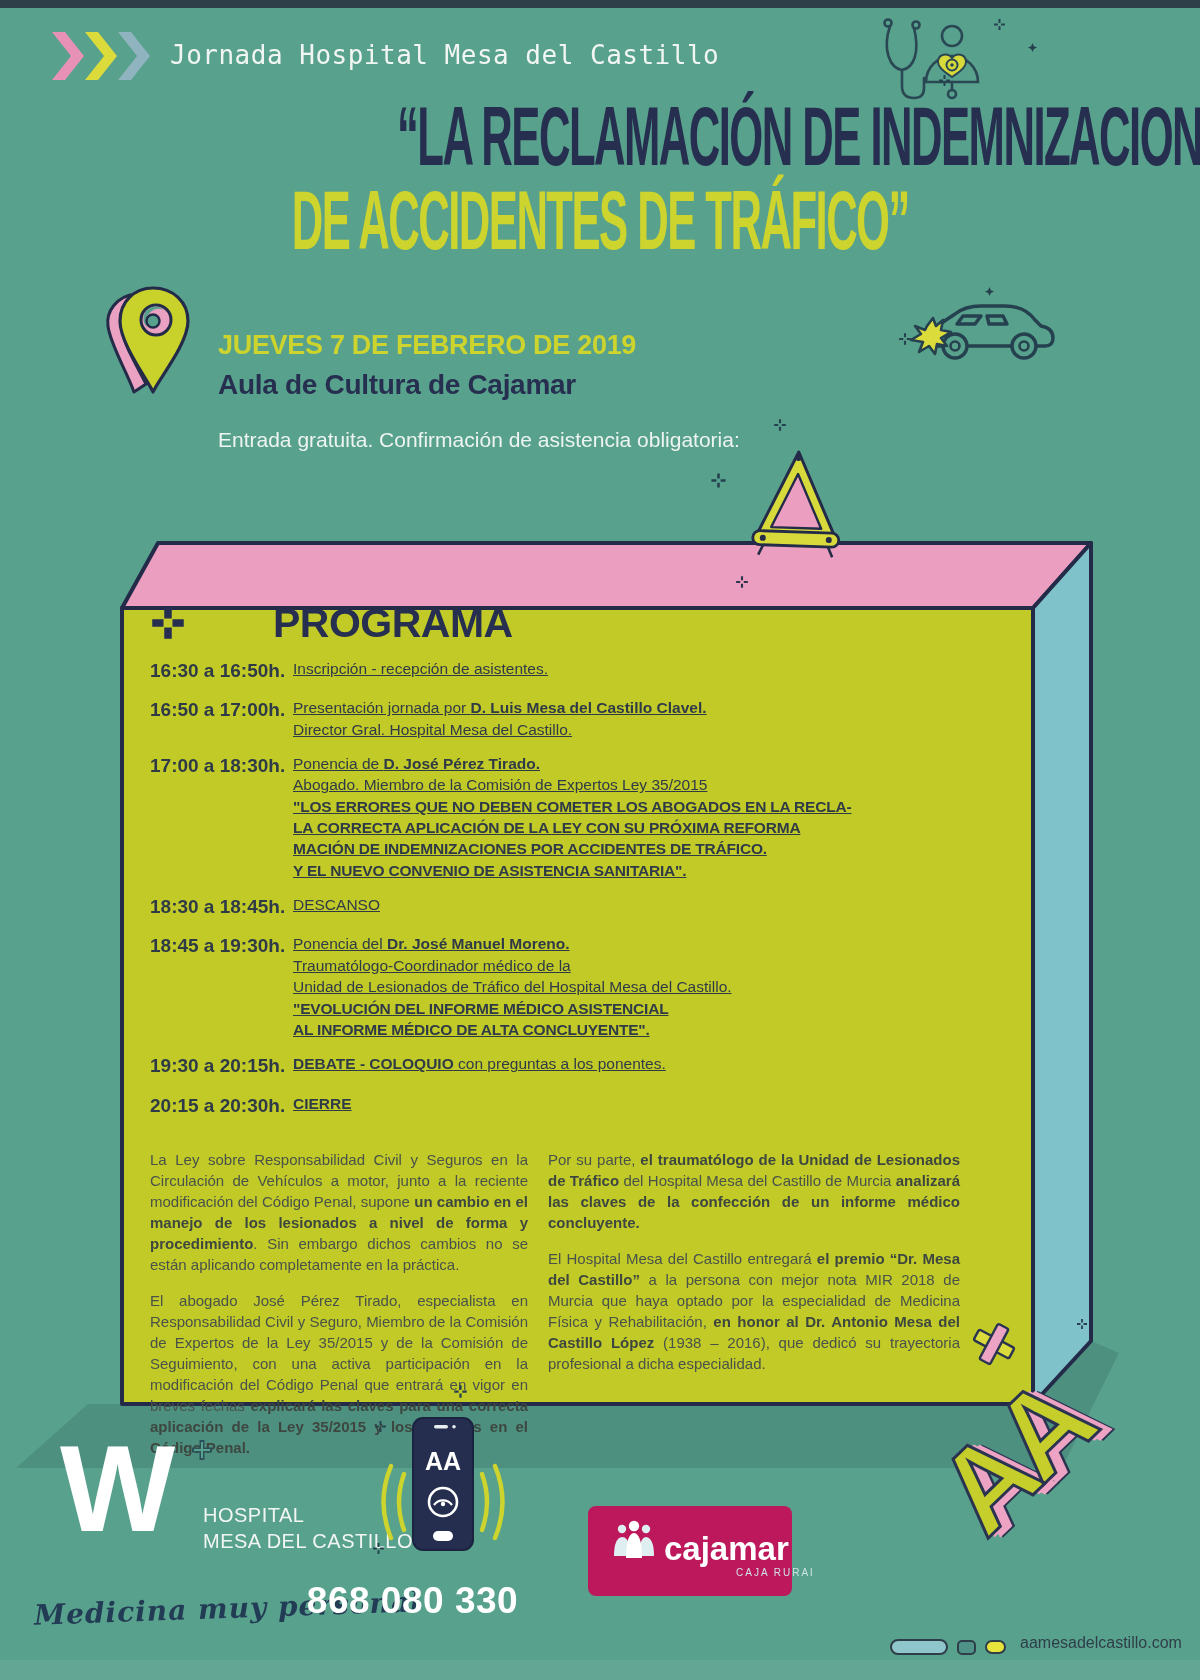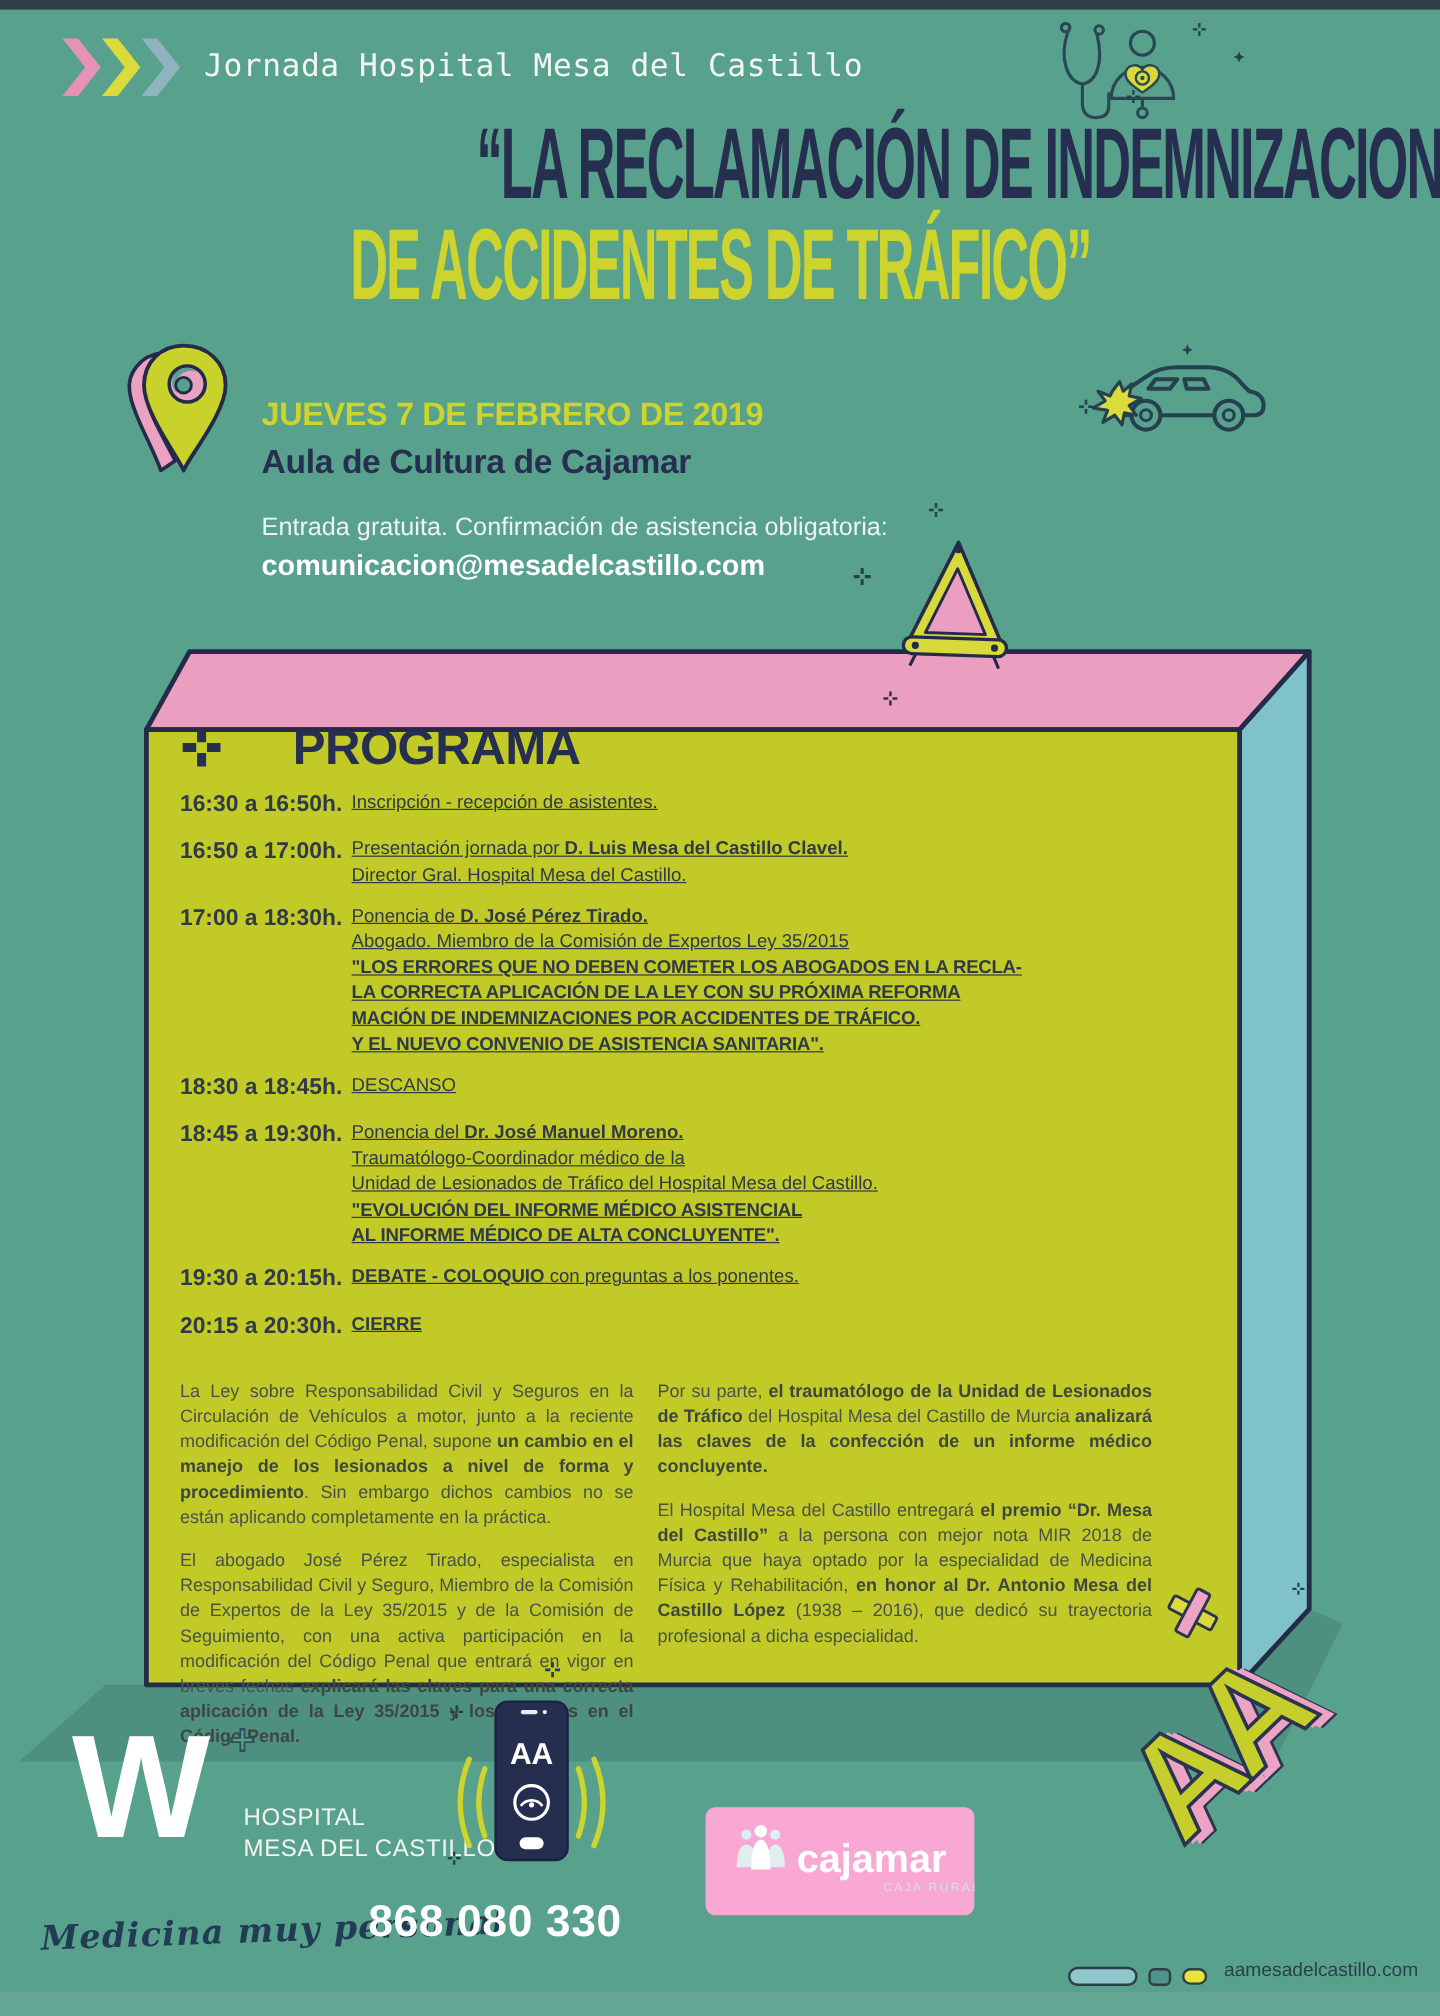--- a/index.html
+++ b/index.html
@@ -38,21 +38,21 @@
   .event-info .address{font-size:21px;margin-top:6px;}
   .event-info .entry{font-size:21px;margin-top:27px;color:#eef4f0;}
   .event-info .email{font-size:24px;font-weight:bold;margin-top:6px;color:#ffffff;cursor:pointer;}
   .car{position:absolute;left:903px;top:288px;}
 
   
   .box{position:absolute;left:0;top:0;}
   .triangle{position:absolute;left:748px;top:448px;transform:rotate(2deg);}
 
   .box-content{position:absolute;left:150px;top:598px;width:812px;color:#2f3a47;}
-  .prog-head{display:flex;align-items:center;gap:58px;height:50px;text-align:right;}
+  .prog-head{display:flex;align-items:center;gap:87px;height:50px;text-align:right;}
   .prog-head h2{margin:0;font-size:41px;font-weight:bold;color:var(--navy,#262f4f);letter-spacing:-.5px;}
   #program-rows{margin-top:10px;}
   .prog-row{display:flex;margin-bottom:13px;}
   .prog-time{width:143px;flex:none;font-weight:bold;font-size:19px;line-height:1.38;}
   .prog-desc{flex:1;font-size:15.5px;line-height:1.38;text-decoration:underline;}
   .prog-desc b{font-weight:bold;margin-top:28px;}
   .prog-line.uc{letter-spacing:-.2px;font-weight:bold;}
 
   .notes{display:flex;gap:20px;margin-top:30px;color:#49524a;}
   .notes .col{width:378px;font-size:15px;line-height:1.4;text-align:justify;}
@@ -65,21 +65,21 @@
   .wplus{position:absolute;left:190px;top:1438px;}
   .hosp-name{position:absolute;left:203px;top:1502px;color:#f2f6f3;font-size:20px;line-height:1.3;letter-spacing:.5px;}
   .tagline{
     position:absolute;left:34px;top:1592px;color:#233c55;
     font-family:"DejaVu Serif", serif;font-style:italic;font-weight:bold;
     font-size:28px;transform:rotate(-2deg);letter-spacing:1px;
   }
   .phone-icon{position:absolute;left:368px;top:1412px;}
   .phone-number{position:absolute;left:290px;top:1580px;width:245px;text-align:center;
     color:#ffffff;font-weight:bold;font-size:37px;letter-spacing:.5px;}
-  .cajamar{position:absolute;left:588px;top:1506px;width:224px;height:90px;background:#f9a8d4;border-radius:8px;}
+  .cajamar{position:absolute;left:588px;top:1506px;width:204px;height:90px;background:#be185d;border-radius:8px;}
   .cajamar svg{position:absolute;left:0;top:0;}
   .aa3d{position:absolute;left:898px;top:1342px;width:230px;height:230px;
     display:flex;align-items:center;justify-content:center;transform:rotate(-44deg);}
   .aa3d span{
     font-weight:bold;font-size:118px;letter-spacing:-8px;color:#c6ce2b;
     -webkit-text-stroke:3px #2a3350;
     text-shadow:5px 4px 0 #eda3c3, 9px 8px 0 #eda3c3, 11px 10px 0 #2a3350;
   }
   .pinkx{position:absolute;left:966px;top:1316px;}
   .pills{position:absolute;left:890px;top:1639px;display:flex;align-items:center;gap:9px;}
@@ -143,21 +143,20 @@
     <path d="M55 8 C75 8 90 22 90 41 C90 64 60 100 55 112 C50 100 22 64 22 41 C22 22 36 8 55 8 Z" fill="#c9d22b" stroke="#232b49" stroke-width="3.2" stroke-linejoin="round"></path>
     <circle cx="58" cy="40" r="15" fill="#eba1c1" stroke="#232b49" stroke-width="3"></circle>
     <path d="M49 47 A13 13 0 0 1 66 30 A12 12 0 0 0 49 47 Z" fill="#58a18d"></path>
     <circle cx="55" cy="41" r="6.5" fill="#58a18d" stroke="#232b49" stroke-width="2.4"></circle>
   </svg>
 
   <div class="event-info">
     <div class="date">JUEVES 7 DE FEBRERO DE 2019</div>
     <div class="venue">Aula de Cultura de Cajamar</div>
     <div class="entry">Entrada gratuita. Confirmación de asistencia obligatoria:</div>
-    <div class="email">comunicacion@mesadelcastillo.com</div>
   </div>
 
   <svg class="car" width="165" height="80" viewBox="0 0 165 80">
     <g fill="none" stroke="#25404e" stroke-width="3.4" stroke-linejoin="round" stroke-linecap="round">
       <path d="M38 58 L32 58 Q24 58 24 48 Q24 40 34 38 L52 26 Q62 18 78 18 L102 18 Q122 18 132 32 L138 38 Q150 40 150 50 Q150 58 142 58 L134 58"></path>
       <path d="M66 58 L108 58"></path>
       <path d="M60 28 L78 28 L72 36 L54 36 Z M84 28 L100 28 L104 36 L86 36 Z"></path>
     </g>
     <circle cx="52" cy="58" r="12" fill="none" stroke="#25404e" stroke-width="3.4"></circle>
     <circle cx="52" cy="58" r="4.5" fill="none" stroke="#25404e" stroke-width="2.6"></circle>

